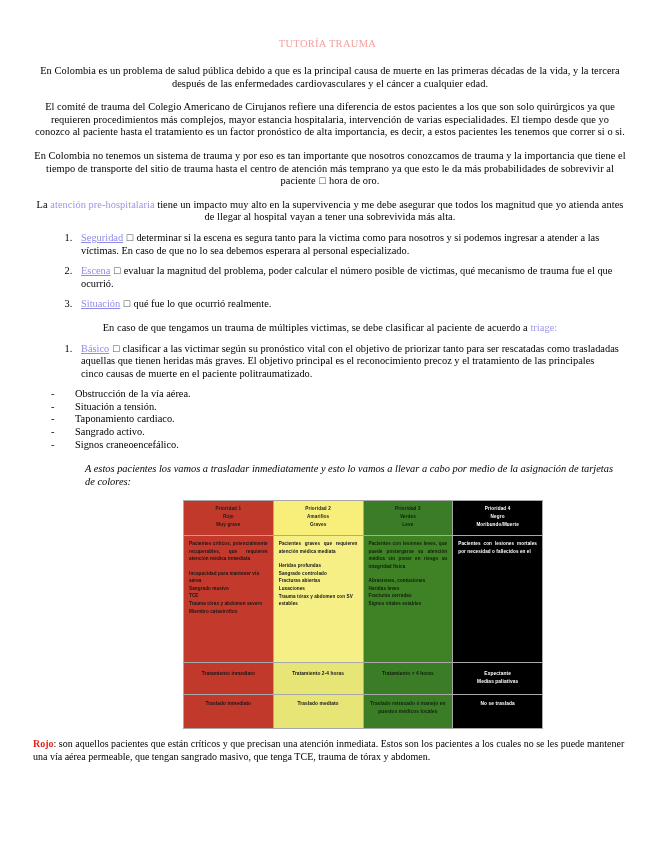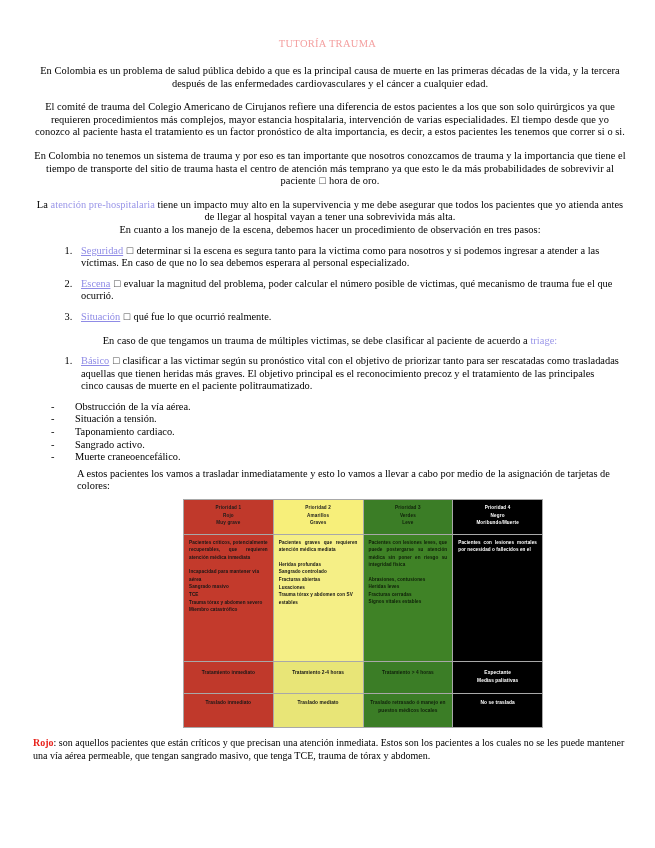--- a/index.html
+++ b/index.html
@@ -87,22 +87,23 @@
     padding-left: 24px;
   }
   ul.dashlist > li .dash {
     position: absolute;
     left: 0;
     top: 0;
   }
   .sub-para {
     font-size: 10.4px;
     line-height: 12.6px;
-    margin: 4px;
+    margin: 12px;
     padding-left: 40px;
+    font-style: italic;
   }
 
   
   .triage-wrap {
     margin: 6px 0 0 0;
     padding-left: 150px;
   }
   table.triage {
     border-collapse: collapse;
     width: 360px;
@@ -184,42 +185,41 @@
 
   <div class="content">
 
 
     <p class="body">En Colombia es un problema de salud pública debido a que es la principal causa de muerte en las primeras décadas de la vida, y la tercera después de las enfermedades cardiovasculares y el cáncer a cualquier edad.</p>
 
     <p class="body gap">El comité de trauma del Colegio Americano de Cirujanos refiere una diferencia de estos pacientes a los que son solo quirúrgicos ya que requieren procedimientos más complejos, mayor estancia hospitalaria, intervención de varias especialidades. El tiempo desde que yo conozco al paciente hasta el tratamiento es un factor pronóstico de alta importancia, es decir, a estos pacientes les tenemos que correr si o si.</p>
 
     <p class="body gap"><span>En Colombia no tenemos un sistema de trauma y por eso es tan importante que nosotros conozcamos de trauma y la importancia que tiene el tiempo de transporte del sitio de trauma hasta el centro de atención más temprano ya que esto le da más probabilidades de sobrevivir al paciente</span> <span class="box-glyph">□</span> <span>hora de oro.</span></p>
 
-    <p class="body gap"><span>La </span><span class="accent">atención pre-hospitalaria</span><span> tiene un impacto muy alto en la supervivencia y me debe asegurar que todos los pacientes que yo atienda antes de llegar al hospital vayan a tener una sobrevivida más alta.</span></p>
-
-    <p class="body">En cuanto a los manejo de la escena, debemos hacer un procedimiento de observación en tres pasos:</p>
+    <p class="body gap"><span>La </span><span class="accent">atención pre-hospitalaria</span><span> tiene un impacto muy alto en la supervivencia y me debe asegurar que todos los magnitud que yo atienda antes de llegar al hospital vayan a tener una sobrevivida más alta.</span></p>
+
 
     <ol class="numlist">
       <li><span class="accent-u">Seguridad</span> <span class="box-glyph">□</span> <span>determinar si la escena es segura tanto para la victima como para nosotros y si podemos ingresar a atender a las víctimas. En caso de que no lo sea debemos esperara al personal especializado.</span></li>
       <li><span class="accent-u">Escena</span> <span class="box-glyph">□</span> <span>evaluar la magnitud del problema, poder calcular el número posible de victimas, qué mecanismo de trauma fue el que ocurrió.</span></li>
       <li><span class="accent-u">Situación</span> <span class="box-glyph">□</span> <span>qué fue lo que ocurrió realmente.</span></li>
     </ol>
 
     <p class="body gap"><span>En caso de que tengamos un trauma de múltiples victimas, se debe clasificar al paciente de acuerdo a </span><span class="accent">triage:</span></p>
 
     <ol class="numlist">
       <li><span class="accent-u">Básico</span> <span class="box-glyph">□</span> <span>clasificar a las victimar según su pronóstico vital con el objetivo de priorizar tanto para ser rescatadas como trasladadas aquellas que tienen heridas más graves. El objetivo principal es el reconocimiento precoz y el tratamiento de las principales cinco causas de muerte en el paciente politraumatizado.</span></li>
     </ol>
 
     <ul class="dashlist">
       <li><span class="dash">-</span><span>Obstrucción de la vía aérea.</span></li>
       <li><span class="dash">-</span><span>Situación a tensión.</span></li>
       <li><span class="dash">-</span><span>Taponamiento cardiaco.</span></li>
       <li><span class="dash">-</span><span>Sangrado activo.</span></li>
-      <li><span class="dash">-</span><span>Muerte craneoencefálico.</span></li>
+      <li><span class="dash">-</span><span>Signos craneoencefálico.</span></li>
     </ul>
 
     <p class="sub-para">A estos pacientes los vamos a trasladar inmediatamente y esto lo vamos a llevar a cabo por medio de la asignación de tarjetas de colores:</p>
 
     <div class="triage-wrap">
       <table class="triage">
         <tbody>
             <tr>
           <td class="hdr-cell c-red">
             <div>Prioridad 1</div>

